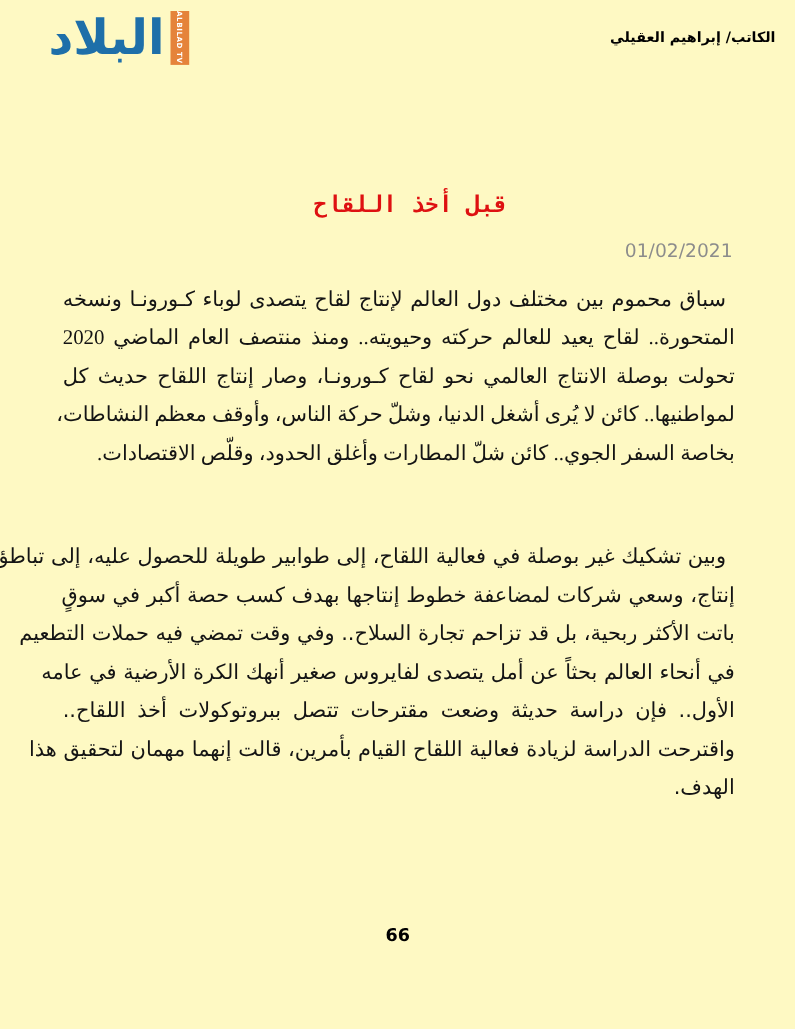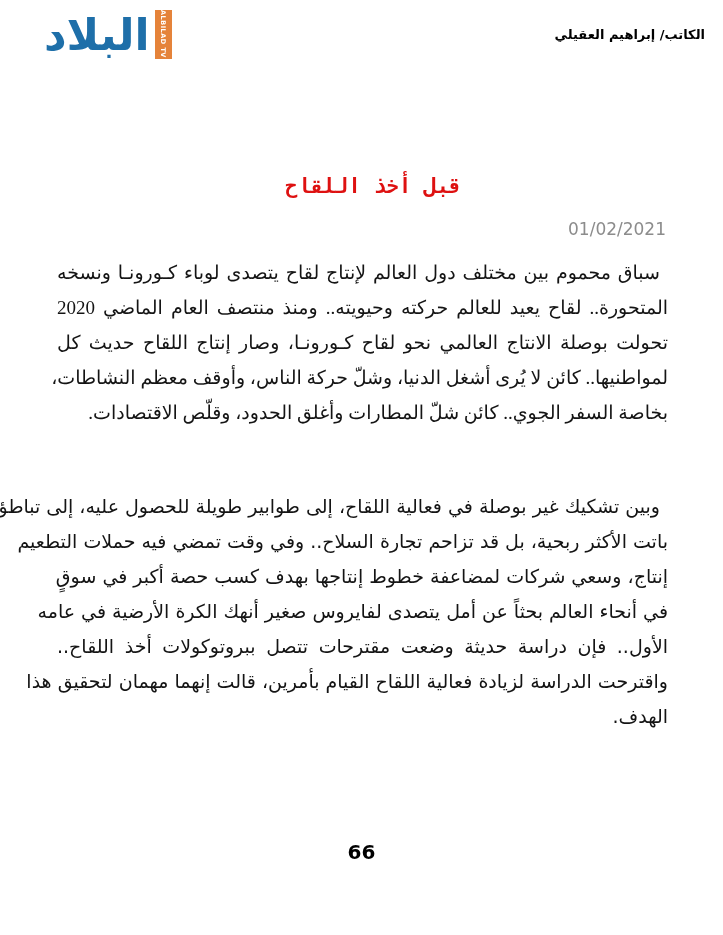--- a/index.html
+++ b/index.html
@@ -2,21 +2,21 @@
 <html lang="ar"><head>
 <meta charset="utf-8">
 <style>
   * { margin: 0; padding: 0; box-sizing: border-box; }
   html, body { background: #e9e9e9; }
   .page {
     position: relative;
     width: 723px;
     height: 935px;
     margin: 0 auto;
-    background: #ffffff;
+    background: #fef9c3;
     overflow: hidden;
     font-family: "DejaVu Sans", sans-serif;
   }
 
   
   .logo {
     position: absolute;
     left: 44px;
     top: 6px;
     display: flex;
@@ -100,21 +100,21 @@
     text-align-last: right;
   }
 
   
   .page-number {
     position: absolute;
     top: 840px;
     left: 0;
     width: 100%;
     text-align: center;
-    font-size: 20px;
+    font-size: 16px;
     font-weight: bold;
     color: #000000;
   }
 </style>
 </head>
 <body>
 
 <div class="page">
 
   <div class="logo">
@@ -131,22 +131,22 @@
   <div class="para para-1">
     <div class="line first">سباق محموم بين مختلف دول العالم لإنتاج لقاح يتصدى لوباء كـورونـا ونسخه</div>
     <div class="line">المتحورة.. لقاح يعيد للعالم حركته وحيويته.. ومنذ منتصف العام الماضي 2020</div>
     <div class="line">تحولت بوصلة الانتاج العالمي نحو لقاح كـورونـا، وصار إنتاج اللقاح حديث كل</div>
     <div class="line">لمواطنيها.. كائن لا يُرى أشغل الدنيا، وشلّ حركة الناس، وأوقف معظم النشاطات،</div>
     <div class="line last">بخاصة السفر الجوي.. كائن شلّ المطارات وأغلق الحدود، وقلّص الاقتصادات.</div>
   </div>
 
   <div class="para para-2">
     <div class="line first">وبين تشكيك غير بوصلة في فعالية اللقاح، إلى طوابير طويلة للحصول عليه، إلى تباطؤ</div>
+    <div class="line">إنتاج، وسعي شركات لمضاعفة خطوط إنتاجها بهدف كسب حصة أكبر في سوقٍ</div>
     <div class="line">باتت الأكثر ربحية، بل قد تزاحم تجارة السلاح.. وفي وقت تمضي فيه حملات التطعيم</div>
-    <div class="line">إنتاج، وسعي شركات لمضاعفة خطوط إنتاجها بهدف كسب حصة أكبر في سوقٍ</div>
     <div class="line">في أنحاء العالم بحثاً عن أمل يتصدى لفايروس صغير أنهك الكرة الأرضية في عامه</div>
     <div class="line">الأول.. فإن دراسة حديثة وضعت مقترحات تتصل ببروتوكولات أخذ اللقاح..</div>
     <div class="line">واقترحت الدراسة لزيادة فعالية اللقاح القيام بأمرين، قالت إنهما مهمان لتحقيق هذا</div>
     <div class="line last">الهدف.</div>
   </div>
 
   <div class="page-number">66</div>
 
 </div>
 

